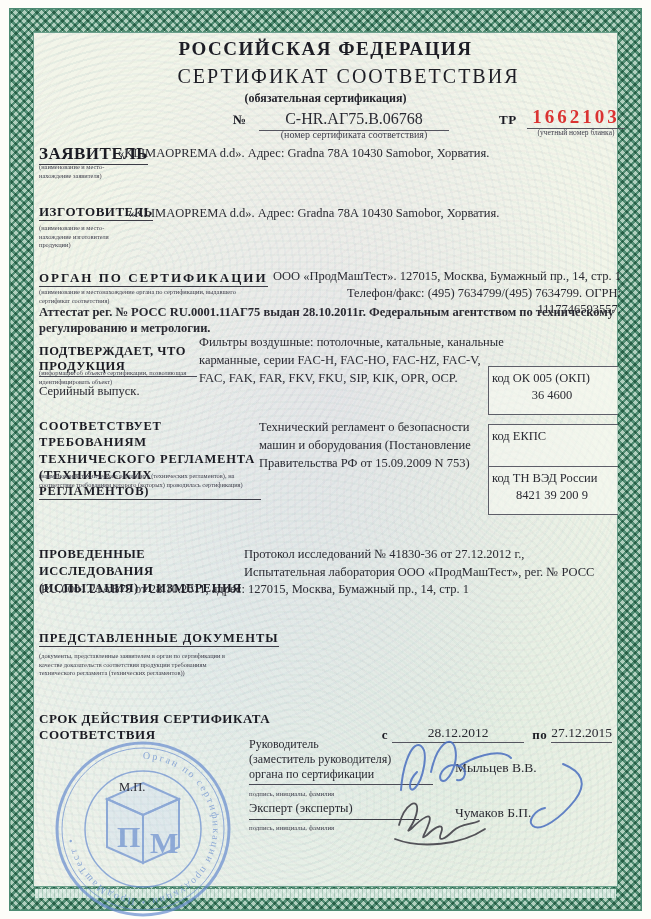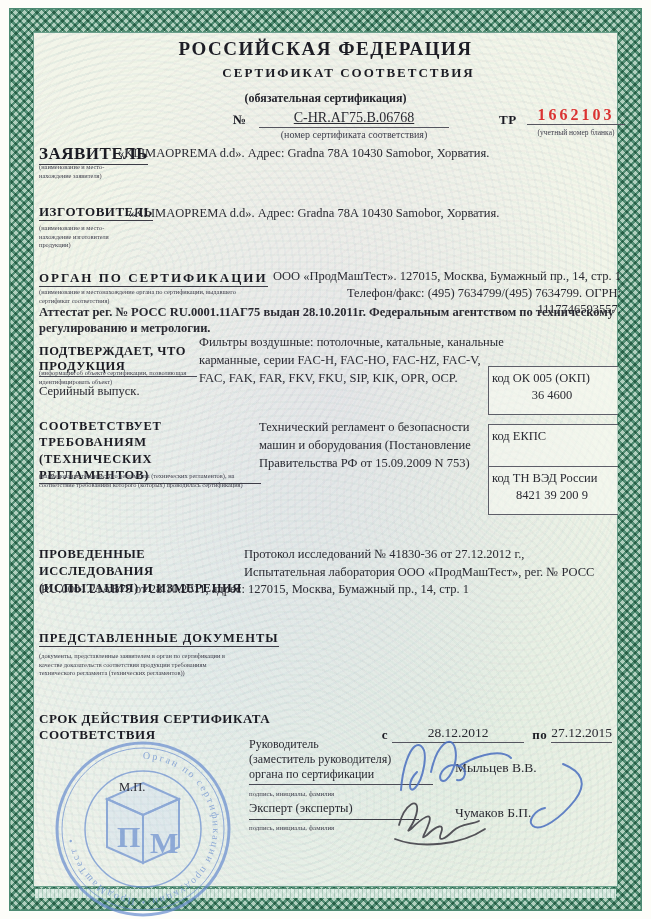--- a/index.html
+++ b/index.html
@@ -25,50 +25,50 @@
       #f2f5e9;
     box-shadow:inset 0 0 0 1px #6ba08b;}
   #inner::before{content:"";position:absolute;inset:0;pointer-events:none;
     background:
       repeating-radial-gradient(circle at 18% 28%, rgba(110,150,190,0.05) 0 2px, transparent 2px 7px),
       repeating-radial-gradient(circle at 82% 55%, rgba(190,130,160,0.045) 0 2px, transparent 2px 7px),
       repeating-radial-gradient(circle at 45% 90%, rgba(110,170,140,0.05) 0 2px, transparent 2px 7px);}
   .abs{position:absolute;}
   .ctr{text-align:center;}
   .hdr1{font-size:19px;font-weight:bold;letter-spacing:1.5px;color:#1d1d25;}
-  .hdr2{font-size:13px;font-weight:bold;letter-spacing:2px;color:#1d1d25;margin-left:46px;}
+  .hdr2{font-size:20px;font-weight:normal;letter-spacing:2px;color:#1d1d25;margin-left:46px;}
   .hdr3{font-size:12px;font-weight:bold;color:#23232b;}
   .lbl{font-size:12.5px;font-weight:bold;color:#1b1b23;letter-spacing:.5px;}
   .lblsp{letter-spacing:2px;}
   .val{font-size:12.5px;color:#2a2a32;line-height:1.3;}
   .note{font-size:6.4px;color:#3f3f4c;line-height:1.35;}
   .uline{border-bottom:1px solid #3c3c46;}
   .fieldline{border-bottom:1px solid #55555f;}
   .codebox{position:absolute;border:1px solid #5d5d68;border-right:none;background:rgba(248,250,243,.55);
            padding:4px 6px 3px 3px;font-size:12.5px;color:#2a2a32;}
   .codebox .cval{text-align:center;font-size:12.5px;margin-top:2px;}
-  .redno{color:#da3332;font-weight:bold;font-size:16px;letter-spacing:3px;
+  .redno{color:#da3332;font-weight:bold;font-size:19px;letter-spacing:3px;
          font-family:"Liberation Serif","DejaVu Serif",serif;}
   svg{display:block;}
 </style>
 </head>
 <body>
 
 <div id="page">
   <div id="border-band">
     <div id="micro-band"></div>
   </div>
   <div id="inner">
 
     <div class="abs ctr hdr1" style="left:0;right:0;top:6px;">РОССИЙСКАЯ ФЕДЕРАЦИЯ</div>
     <div class="abs ctr hdr2" style="left:0;right:0;top:33px;">СЕРТИФИКАТ СООТВЕТСТВИЯ</div>
     <div class="abs ctr hdr3" style="left:0;right:0;top:59px;">(обязательная сертификация)</div>
 
     <div class="abs lbl" style="left:200px;top:80px;font-size:13px;">№</div>
-    <div class="abs ctr val fieldline" style="left:226px;top:77px;width:190px;font-size:14px;text-decoration:underline;">C-HR.АГ75.B.06768</div>
+    <div class="abs ctr val fieldline" style="left:226px;top:77px;width:190px;font-size:16px;">C-HR.АГ75.B.06768</div>
     <div class="abs ctr note" style="left:226px;top:96px;width:190px;font-size:10px;">(номер сертификата соответствия)</div>
     <div class="abs lbl" style="left:466px;top:80px;font-size:13px;">ТР</div>
     <div class="abs ctr redno fieldline" style="left:494px;top:74px;width:98px;">1662103</div>
     <div class="abs ctr note" style="left:488px;top:96px;width:110px;font-size:7.5px;">(учетный номер бланка)</div>
 
     <div class="abs lbl uline" style="left:6px;top:112px;font-size:17px;">ЗАЯВИТЕЛЬ</div>
     <div class="abs val" style="left:85px;top:113px;width:495px;">«KLIMAOPREMA d.d». Адрес: Gradna 78A 10430 Samobor, Хорватия.</div>
     <div class="abs note" style="left:6px;top:131px;width:88px;">(наименование и место­нахождение  заявителя)</div>
 
     <div class="abs lbl uline" style="left:6px;top:172px;font-size:13px;">ИЗГОТОВИТЕЛЬ</div>
@@ -91,20 +91,21 @@
     <div class="abs note" style="left:6px;top:337px;width:160px;">(информация об объекте сертификации, позволяющая идентифицировать объект)</div>
     <div class="abs val" style="left:6px;top:351px;">Серийный выпуск.</div>
 
     <div class="codebox" style="left:455px;top:334px;right:0;height:40px;">
       <div>код ОК 005 (ОКП)</div>
       <div class="cval">36 4600</div>
     </div>
 
     <div class="abs lbl" style="left:6px;top:386px;width:222px;font-size:12.5px;letter-spacing:.8px;line-height:1.3;">
       <div>СООТВЕТСТВУЕТ ТРЕБОВАНИЯМ</div>
+      <div>ТЕХНИЧЕСКОГО  РЕГЛАМЕНТА</div>
       <div class="uline" style="display:inline-block;">(ТЕХНИЧЕСКИХ  РЕГЛАМЕНТОВ)</div>
     </div>
     <div class="abs val" style="left:226px;top:386px;width:235px;line-height:1.45;">
       <div>Технический регламент о безопасности</div>
       <div>машин и оборудования (Постановление</div>
       <div>Правительства РФ от 15.09.2009 N 753)</div>
     </div>
     <div class="abs note" style="left:6px;top:440px;width:225px;">(наименование технического регламента (технических регламентов), на соответствие требованиям которого (которых) проводилась сертификация)</div>
 
     <div class="codebox" style="left:455px;top:392px;right:0;height:34px;">

